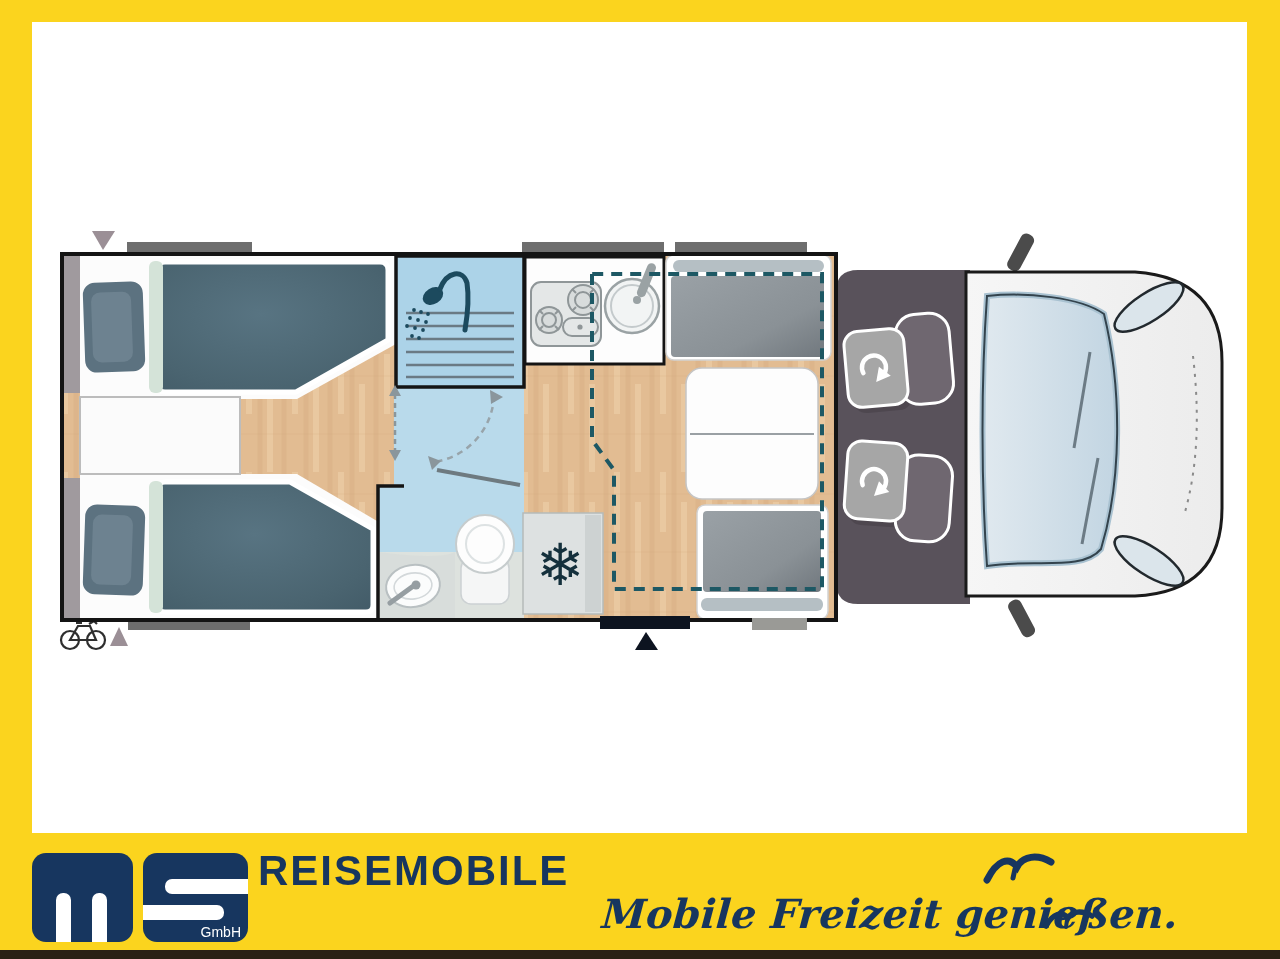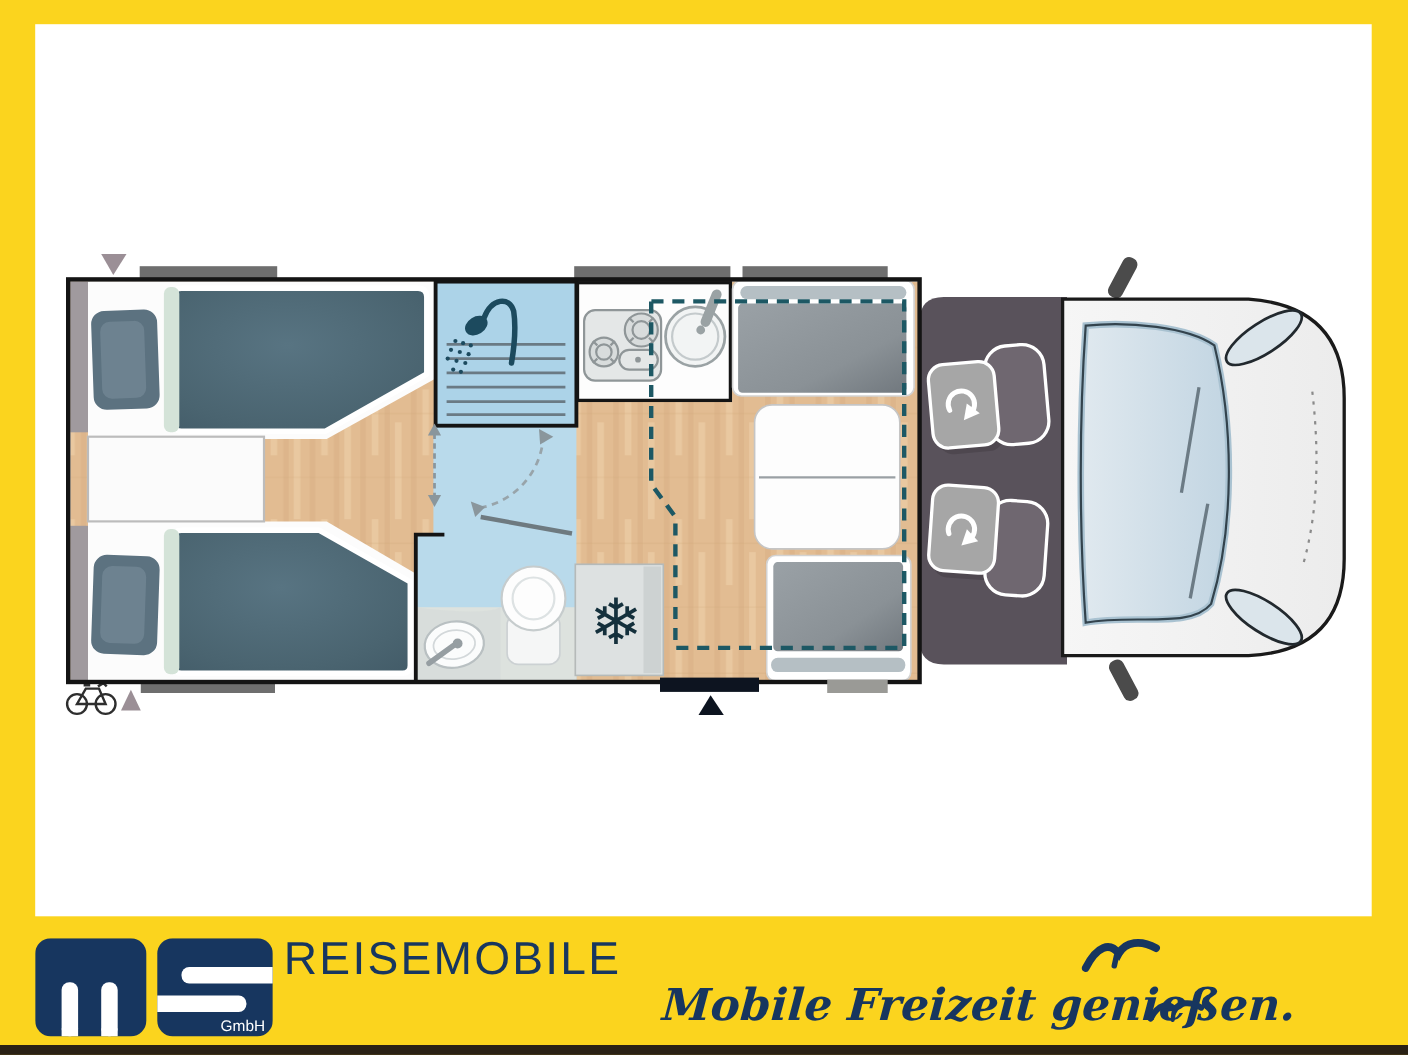--- a/index.html
+++ b/index.html
@@ -12,21 +12,21 @@
     position:absolute;left:32px;top:22px;width:1215px;height:811px;
     background:#ffffff;
   }
   .floorplan-svg{position:absolute;left:40px;top:222px;}
   .bottom-strip{
     position:absolute;left:0;bottom:0;width:1280px;height:9px;background:#2A2115;
   }
   .logo-svg{position:absolute;left:32px;top:853px;}
   .brand-title{
     position:absolute;left:258px;top:847px;
-    font-size:42px;font-weight:normal;letter-spacing:2px;color:#17365F;
+    font-size:42px;font-weight:bold;letter-spacing:2px;color:#17365F;
   }
   .brand-tagline{
     position:absolute;left:602px;top:890px;width:520px;
     font-family:"DejaVu Serif", serif;font-style:italic;font-weight:bold;
     font-size:40px;color:#17365F;transform:skewX(-4deg);white-space:nowrap;
   }
   .bird{position:absolute;}
   .bird-large{left:983px;top:850px;}
   .bird-small{left:1043px;top:906px;}
 </style>

